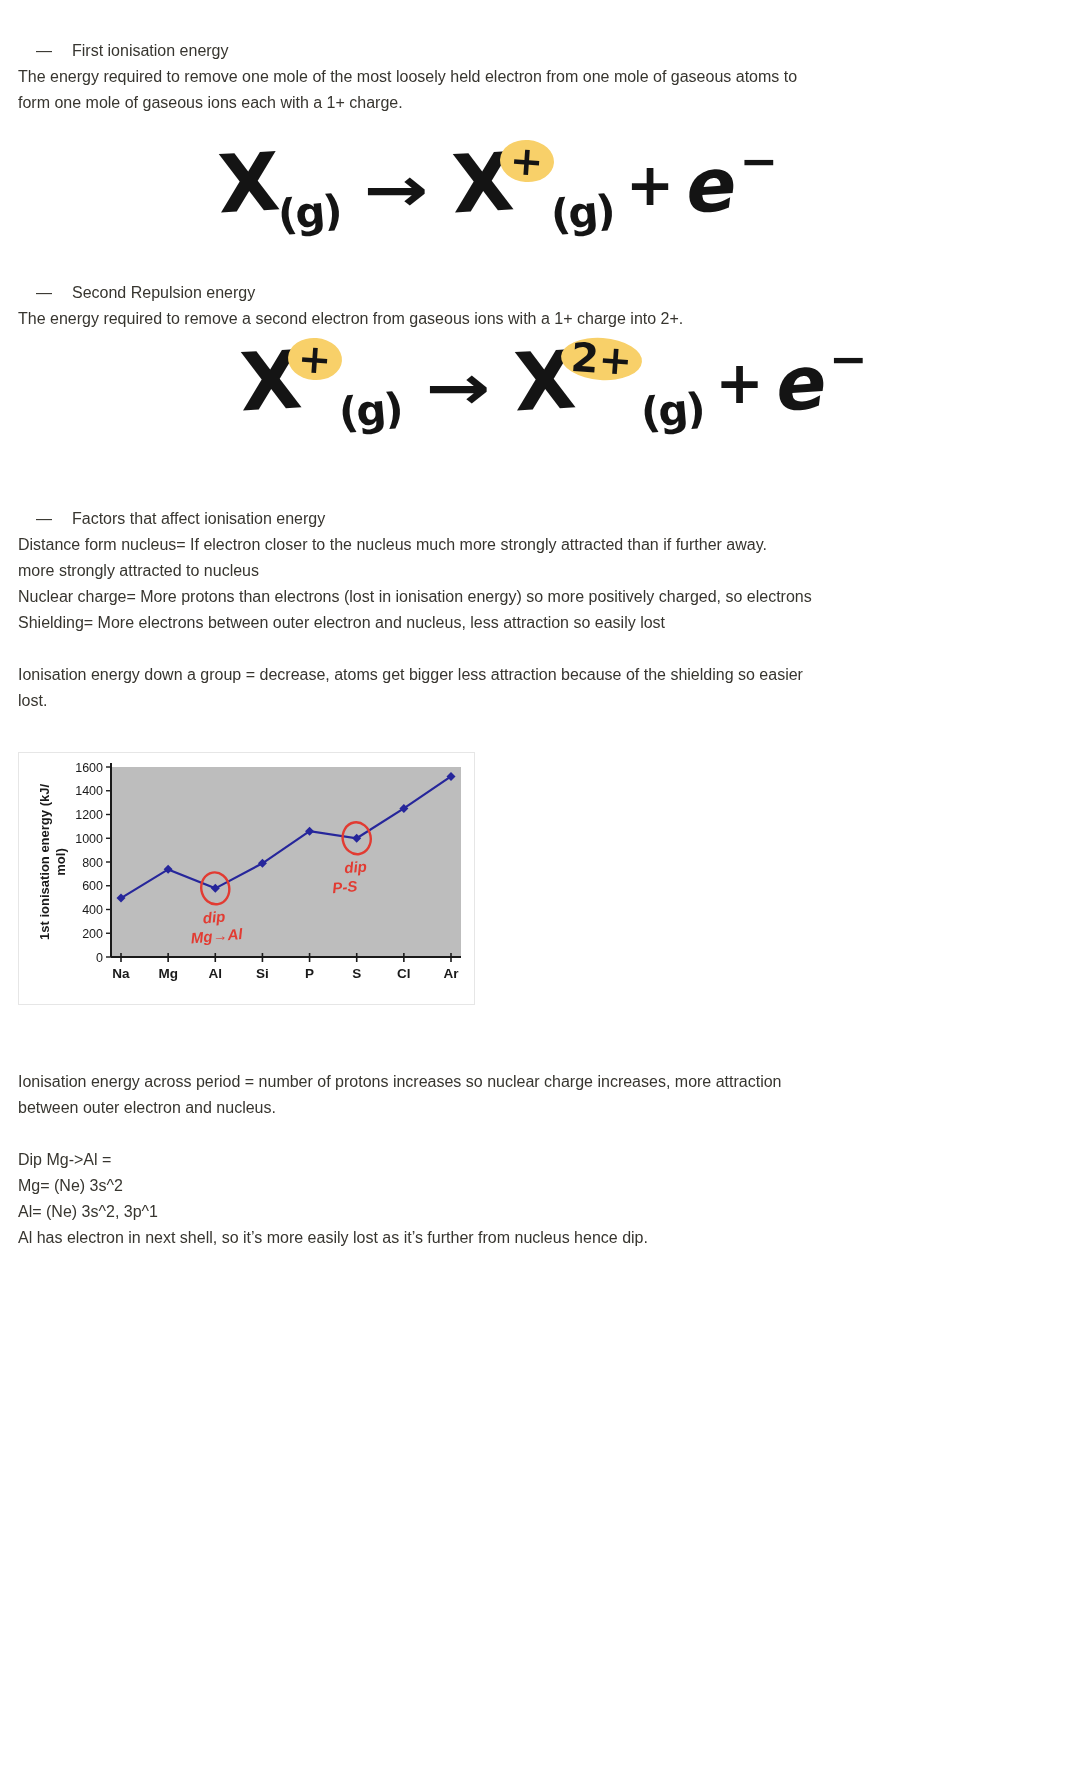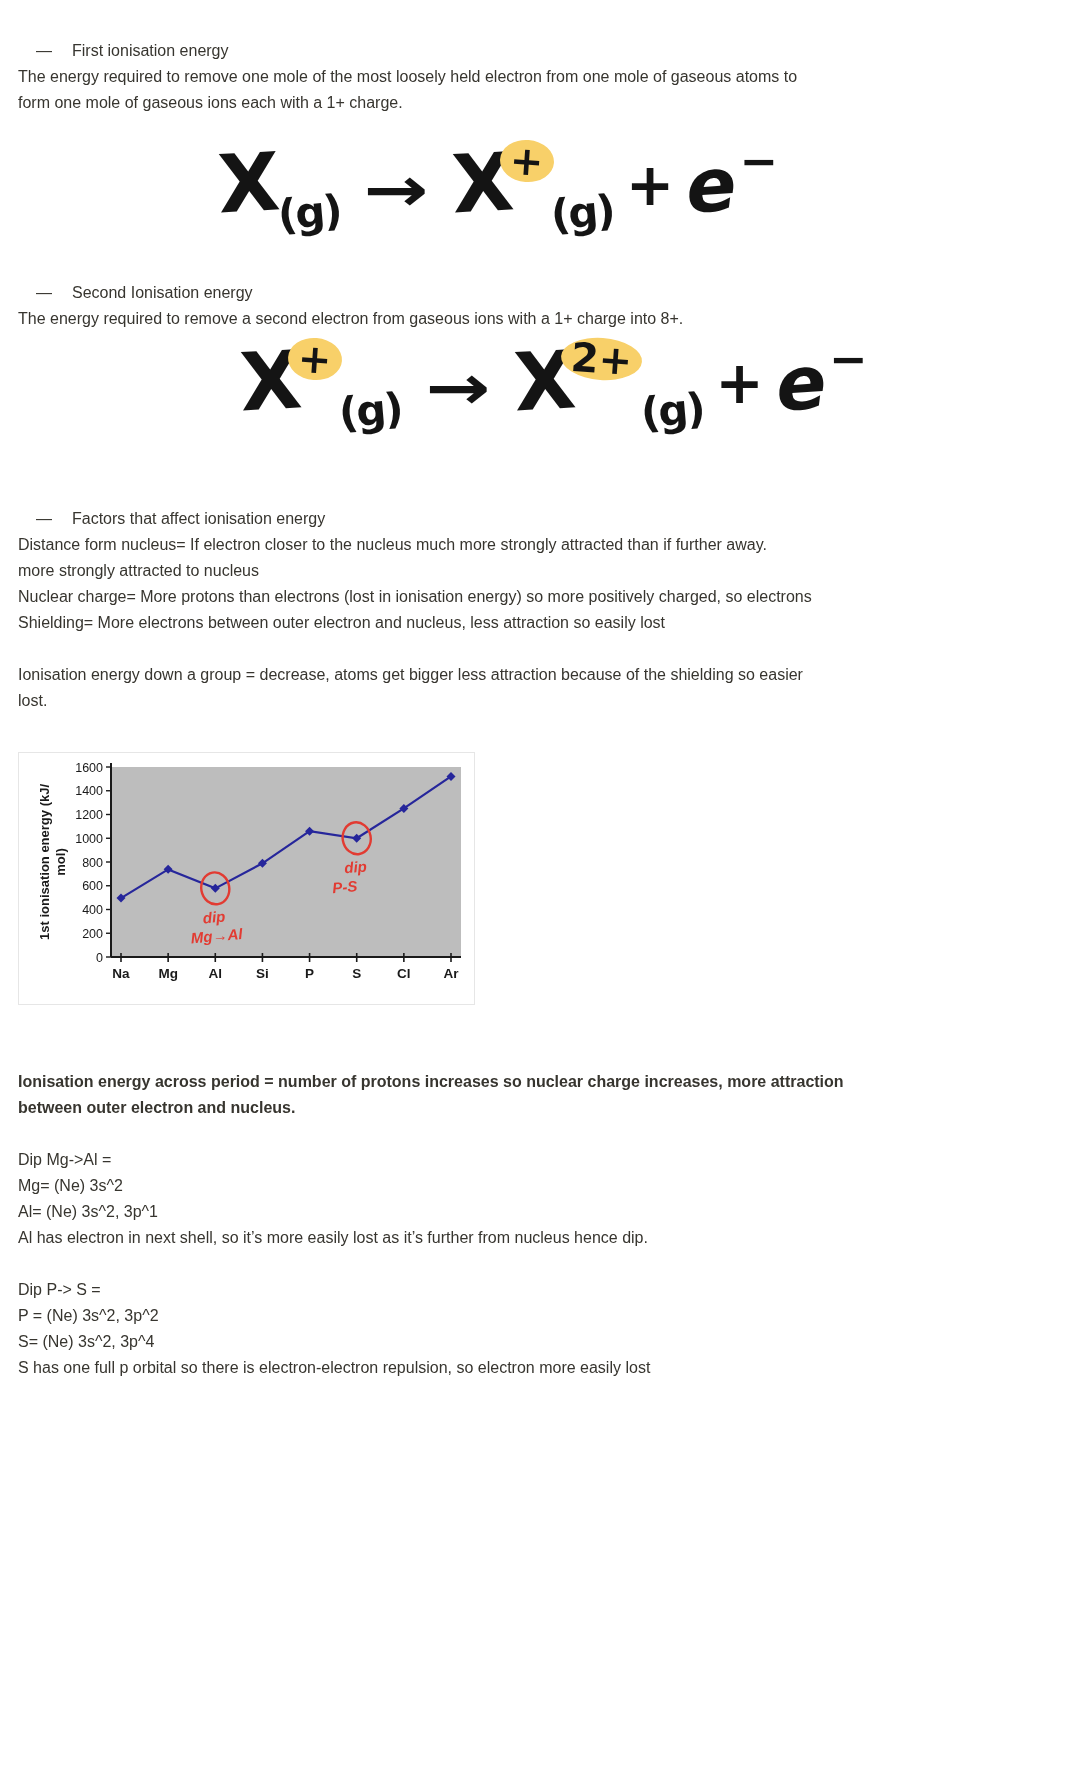--- a/index.html
+++ b/index.html
@@ -28,21 +28,21 @@
   .eq-plus{font-size:58px;line-height:1;display:inline-block;margin:0 12px;transform:translateY(-6px);}
   .eq-e{font-size:74px;line-height:1;font-style:italic;display:inline-block;transform:rotate(-4deg);}
   .eq-esup{font-size:46px;line-height:1;display:inline-block;transform:translateY(-34px);margin-left:3px;}
   
   .figure{
     margin:38px 0 0 0;width:457px;height:253px;box-sizing:border-box;
     border:1px solid #e6e6e6;background:#ffffff;padding:6px;
   }
   .figure svg{display:block;font-family:"Liberation Sans",sans-serif;}
   .mt52{margin-top:52px;}
-  .mt64{margin-top:64px;font-weight:bold;}
+  .mt64{margin-top:64px;}
   .mt24{margin-top:24px;}
 </style>
 </head>
 <body>
 
 <div class="content">
 
 
   <div class="bullet mt26">
     <span class="dash">—</span>
@@ -60,24 +60,24 @@
     <span class="eq-x">X</span>
     <span class="eq-sup hl">+</span>
     <span class="eq-sub">(g)</span>
     <span class="eq-plus">+</span>
     <span class="eq-e">e</span>
     <span class="eq-esup">−</span>
   </div>
 
   <div class="bullet mt24">
     <span class="dash">—</span>
-    <span class="line">Second Ionisation energy</span>
+    <span class="line">Second Repulsion energy</span>
   </div>
   <div class="para">
-    <div class="line">The energy required to remove a second electron from gaseous ions with a 1+ charge into 8+.</div>
+    <div class="line">The energy required to remove a second electron from gaseous ions with a 1+ charge into 2+.</div>
   </div>
 
   <div class="equation eq2">
     <span class="eq-x">X</span>
     <span class="eq-sup hl">+</span>
     <span class="eq-sub">(g)</span>
     <span class="eq-arrow">→</span>
     <span class="eq-x">X</span>
     <span class="eq-sup hl">2+</span>
     <span class="eq-sub">(g)</span>
@@ -166,20 +166,14 @@
     <div class="line">between outer electron and nucleus.</div>
   </div>
 
   <div class="para mt26">
     <div class="line">Dip Mg-&gt;Al =</div>
     <div class="line">Mg= (Ne) 3s^2</div>
     <div class="line">Al= (Ne) 3s^2, 3p^1</div>
     <div class="line">Al has electron in next shell, so it’s more easily lost as it’s further from nucleus hence dip.</div>
   </div>
 
-  <div class="para mt26">
-    <div class="line">Dip P-&gt; S =</div>
-    <div class="line">P = (Ne) 3s^2, 3p^2</div>
-    <div class="line">S= (Ne) 3s^2, 3p^4</div>
-    <div class="line">S has one full p orbital so there is electron-electron repulsion, so electron more easily lost</div>
-  </div>
 
 </div>
 
 </body></html>

